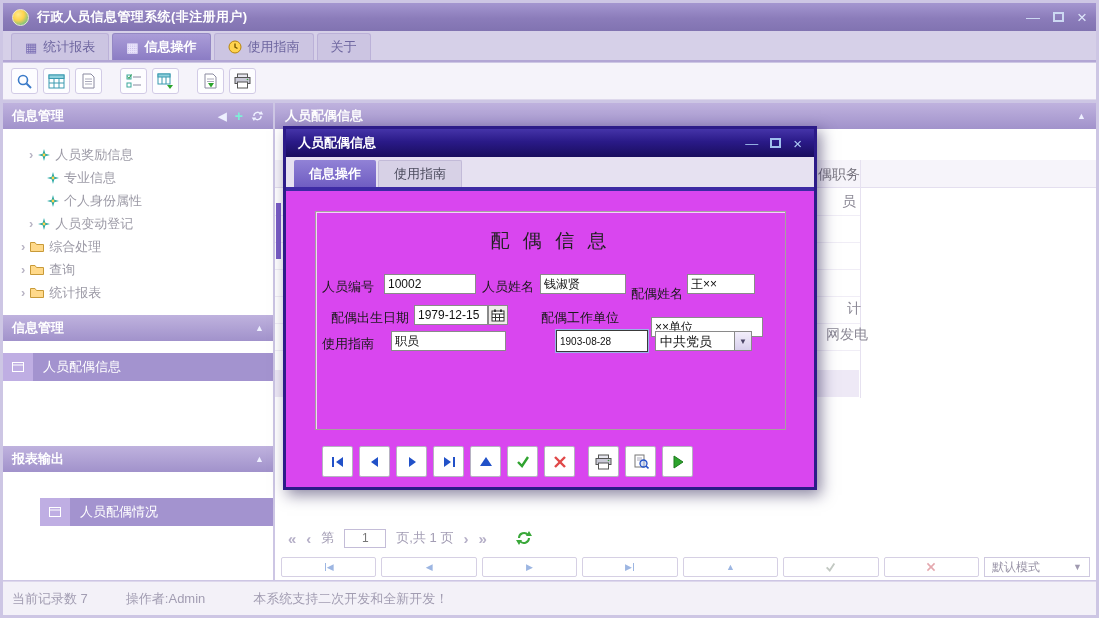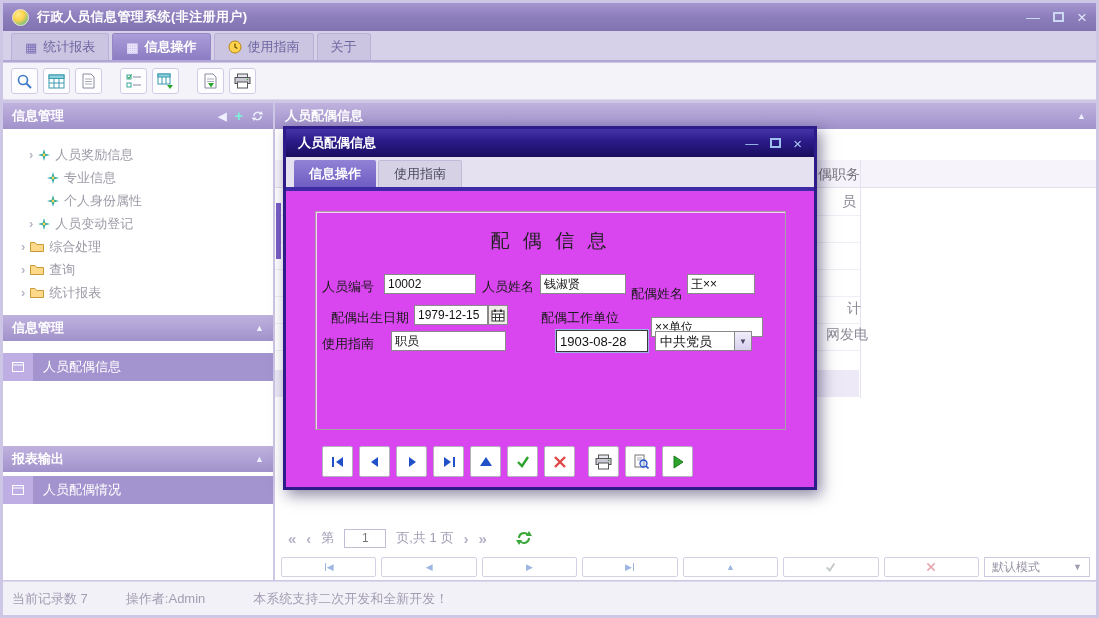--- a/index.html
+++ b/index.html
@@ -95,21 +95,21 @@
   .dtab{height:27px;padding:0 15px;display:flex;align-items:center;font-size:13px;border-radius:2px 2px 0 0;}
   .dtab.active{background:linear-gradient(180deg,#9182d6,#6f5dc2);color:#fff;font-weight:bold;}
   .dtab.inactive{background:#d7d1e6;color:#4c4c5e;border:1px solid #c2bad8;border-bottom:none;}
   .dbody{position:relative;width:100%;height:296px;background:#d946ef;}
   .groupbox{position:absolute;left:29px;top:20px;width:471px;height:219px;border:1px solid #a6a29e;
     box-shadow:inset 1px 1px 0 rgba(255,255,255,.75);}
   .ftitle{position:absolute;top:16px;left:0;right:0;text-align:center;font-size:19px;color:#222;letter-spacing:4px;}
   .flabel{position:absolute;font-size:13px;color:#1a1a1a;line-height:20px;white-space:nowrap;}
   .finput{position:absolute;height:20px;border:1px solid #8a8a8a;background:#fff;font-size:12px;
     padding:0 3px;font-family:"Liberation Sans",sans-serif;color:#111;}
-  .finput.focused{height:22px;border:1px solid #3a3a3a;box-shadow:0 0 0 1px #9ab4e8;font-size:13px;}
+  .finput.focused{height:22px;border:1px solid #3a3a3a;box-shadow:0 0 0 1px #9ab4e8;font-size:10px;}
   .calbtn{position:absolute;width:20px;height:20px;background:#efecea;border:1px solid #8a8a8a;
     display:flex;align-items:center;justify-content:center;}
   .combo{position:absolute;height:20px;display:flex;}
   .combo-text{flex:1;background:#fff;border:1px solid #8a8a8a;border-right:none;font-size:13px;
     padding:1px 4px;color:#111;}
   .combo-btn{width:18px;background:linear-gradient(180deg,#f2eefb,#d7cfec);border:1px solid #8a8a8a;
     display:flex;align-items:center;justify-content:center;font-size:8px;color:#4a4466;}
   .nbtn{position:absolute;top:255px;width:31px;height:31px;background:#fff;border:1px solid #b6b2c2;
     border-radius:2px;display:flex;align-items:center;justify-content:center;}
 </style>
@@ -293,21 +293,21 @@
         </span>
       <span>人员配偶信息</span>
     </div>
 
     <div class="phead" style="top:343px;">
       <span>报表输出</span>
       <span class="hicons">
           <span style="font-size:9px;">▲</span>
         </span>
     </div>
-    <div class="sel-item" style="top:373px;">
+    <div class="sel-item" style="top:395px;margin-left:37px;">
       <span class="ibox">
           <svg width="12" height="10" viewBox="0 0 12 10">
             <rect x="0.5" y="0.5" width="11" height="9" fill="none" stroke="#fff"></rect>
             <line x1="0.5" y1="3" x2="11.5" y2="3" stroke="#fff"></line>
           </svg>
         </span>
       <span>人员配偶情况</span>
     </div>
   </div>
 

